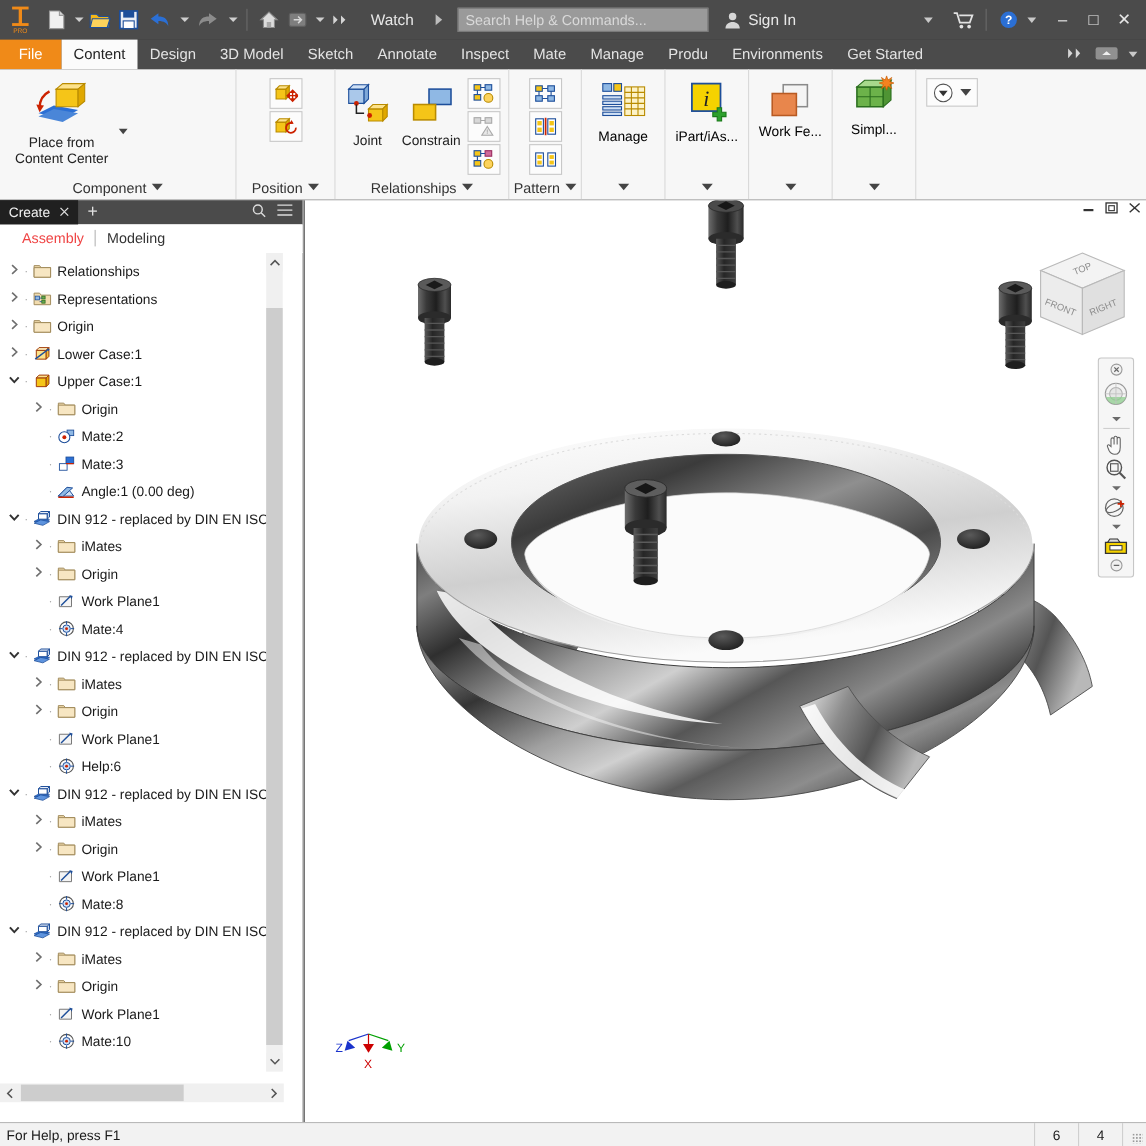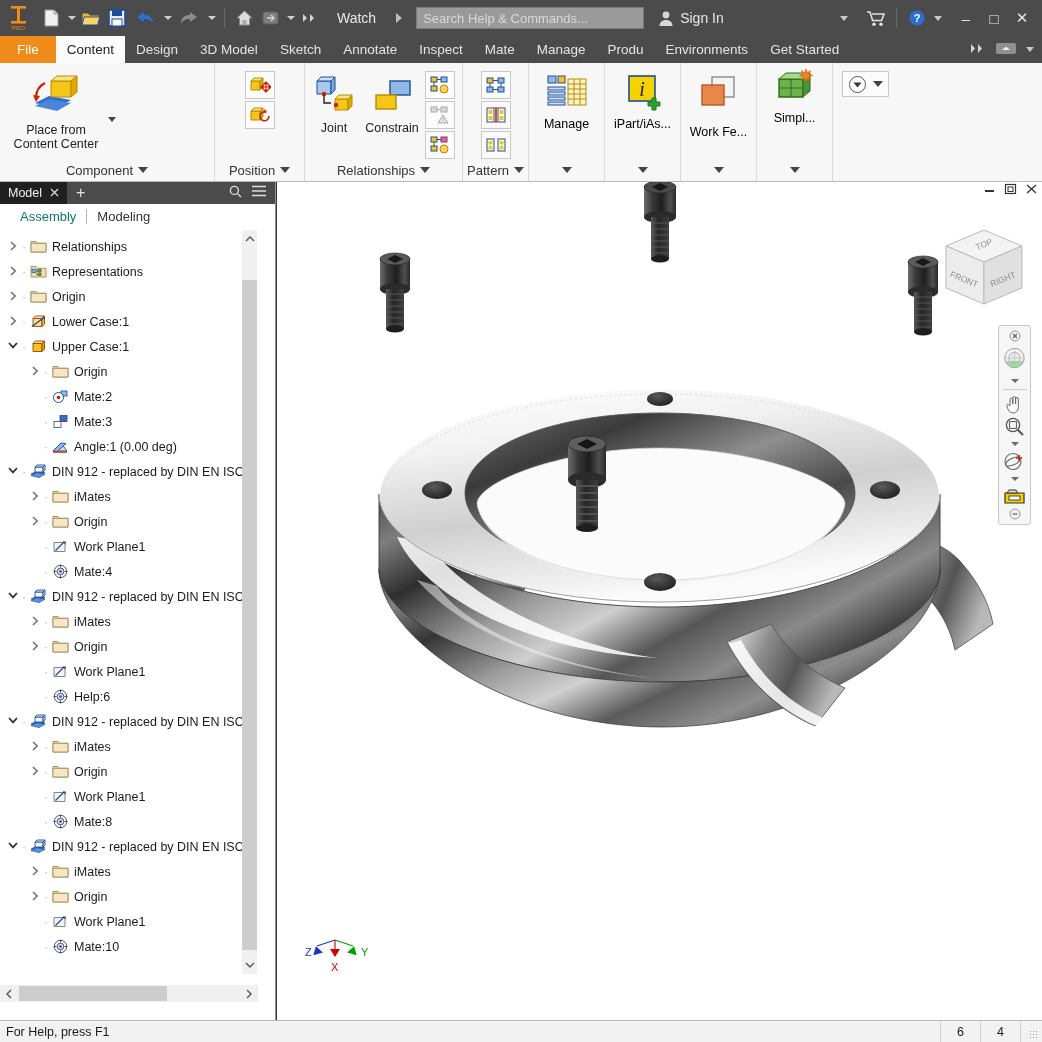--- a/index.html
+++ b/index.html
@@ -85,21 +85,21 @@
     height:22px; background:#4b4b4b; display:flex; align-items:center; font-size:12.5px;
   }
   .bt-tab { background:#202020; color:#f0f0f0; height:22px; display:flex; align-items:center; padding:0 8px; gap:8px; }
   .bt-plus { color:#e0e0e0; font-size:16px; padding:0 9px; }
   .bt-right { margin-left:auto; display:flex; gap:10px; padding-right:9px; color:#e0e0e0; }
   .browser-subtabs {
     height:26px; background:#ffffff; display:flex; align-items:center;
     padding-left:10px; font-size:13px; gap:0px; border-bottom:1px solid #ffffff;
   }
   .st { padding:0 10px; color:#333; }
-  .st.active { color:#0f766e; }
+  .st.active { color:#ef4444; }
   .st-sep { width:1px; height:15px; background:#b5b5b5; }
 
   .tree {
     position:absolute; left:0; top:48px; width:258px; height:744px;
     overflow:hidden; font-size:12.5px; color:#1a1a1a; padding-top:4px;
   }
   .trow { height:25px; display:flex; align-items:center; white-space:nowrap; }
   .tw { display:inline-block; width:14px; text-align:center; color:#777; font-size:10px; flex:none; }
   .ticon { width:20px; height:18px; margin-right:4px; flex:none; display:flex; align-items:center; justify-content:center;}
   .tlabel { overflow:hidden; }
@@ -492,21 +492,21 @@
         </div>
     </div>
 
 
     <div class="rpanel vpanel">
       <div class="rpanel-body" style="flex-direction:column;align-items:center;justify-content:flex-start;padding-top:10px">
         <svg width="44" height="40" viewBox="0 0 44 40">
           <rect x="16" y="4" width="22" height="20" fill="#f4f4f4" stroke="#8a8a8a" stroke-width="1.4"></rect>
           <rect x="6" y="12" width="22" height="20" fill="#e8864c" stroke="#b85a22" stroke-width="1.4"></rect>
         </svg>
-        <div style="font-size:12.5px;margin-top:12px">Work Fe...</div>
+        <div style="font-size:12.5px;margin-top:0">Work Fe...</div>
       </div>
       <div class="dd">
           <span class="caret-dn-dark"></span>
         </div>
     </div>
 
     <div class="rpanel vpanel">
       <div class="rpanel-body" style="flex-direction:column;align-items:center;justify-content:flex-start;">
         <svg width="44" height="40" viewBox="0 0 44 40">
           <path d="M6 12h24v18H6z" fill="#6cb24a" stroke="#2a6e1e" stroke-width="1.4"></path>
@@ -532,21 +532,21 @@
           <span class="caret-dn-dark"></span>
         </div>
       </div>
       <div class="rpanel-title"></div>
     </div>
   </div>
 
   <div class="browser">
     <div class="browser-tabbar">
       <div class="bt-tab">
-        <span>Model</span>
+        <span>Create</span>
         <span>
           <svg width="9" height="9" viewBox="0 0 9 9">
               <path d="M1 1l7 7M8 1l-7 7" stroke="#ddd" stroke-width="1.2"></path>
             </svg>
         </span>
       </div>
       <div class="bt-plus">+</div>
       <div class="bt-right">
         <span>
           <svg width="13" height="13" viewBox="0 0 13 13">

